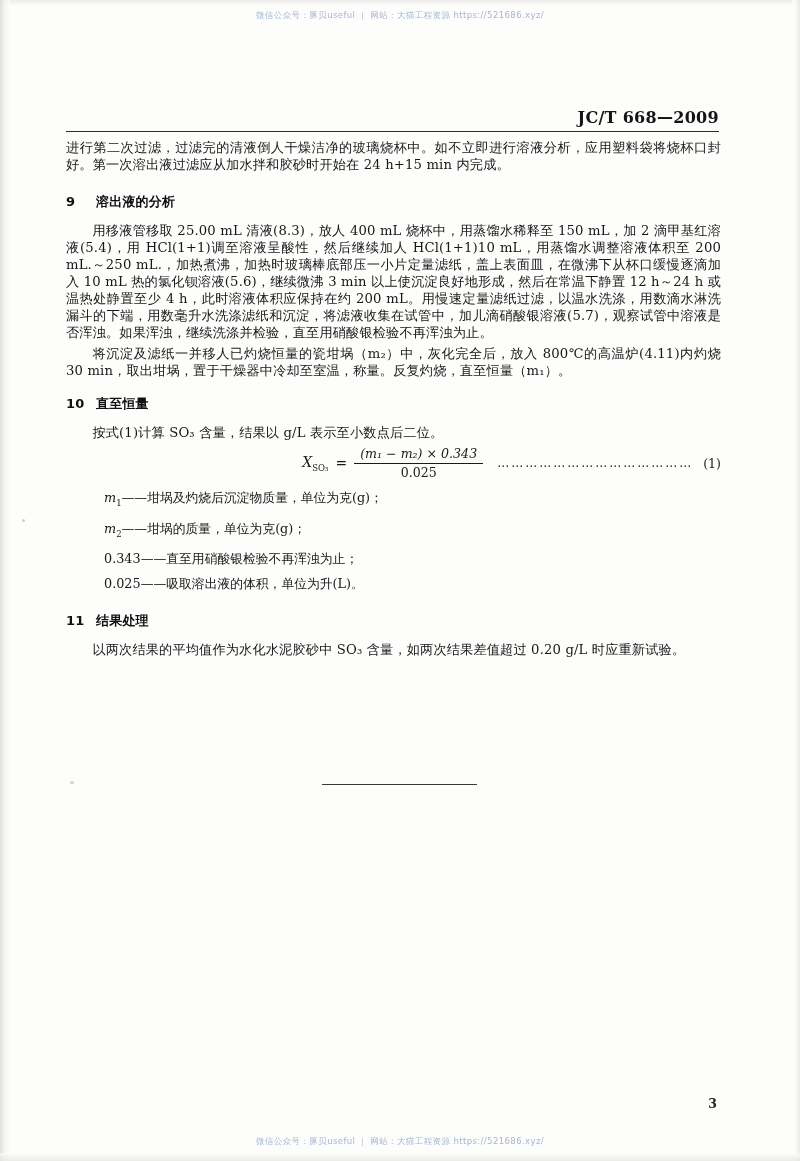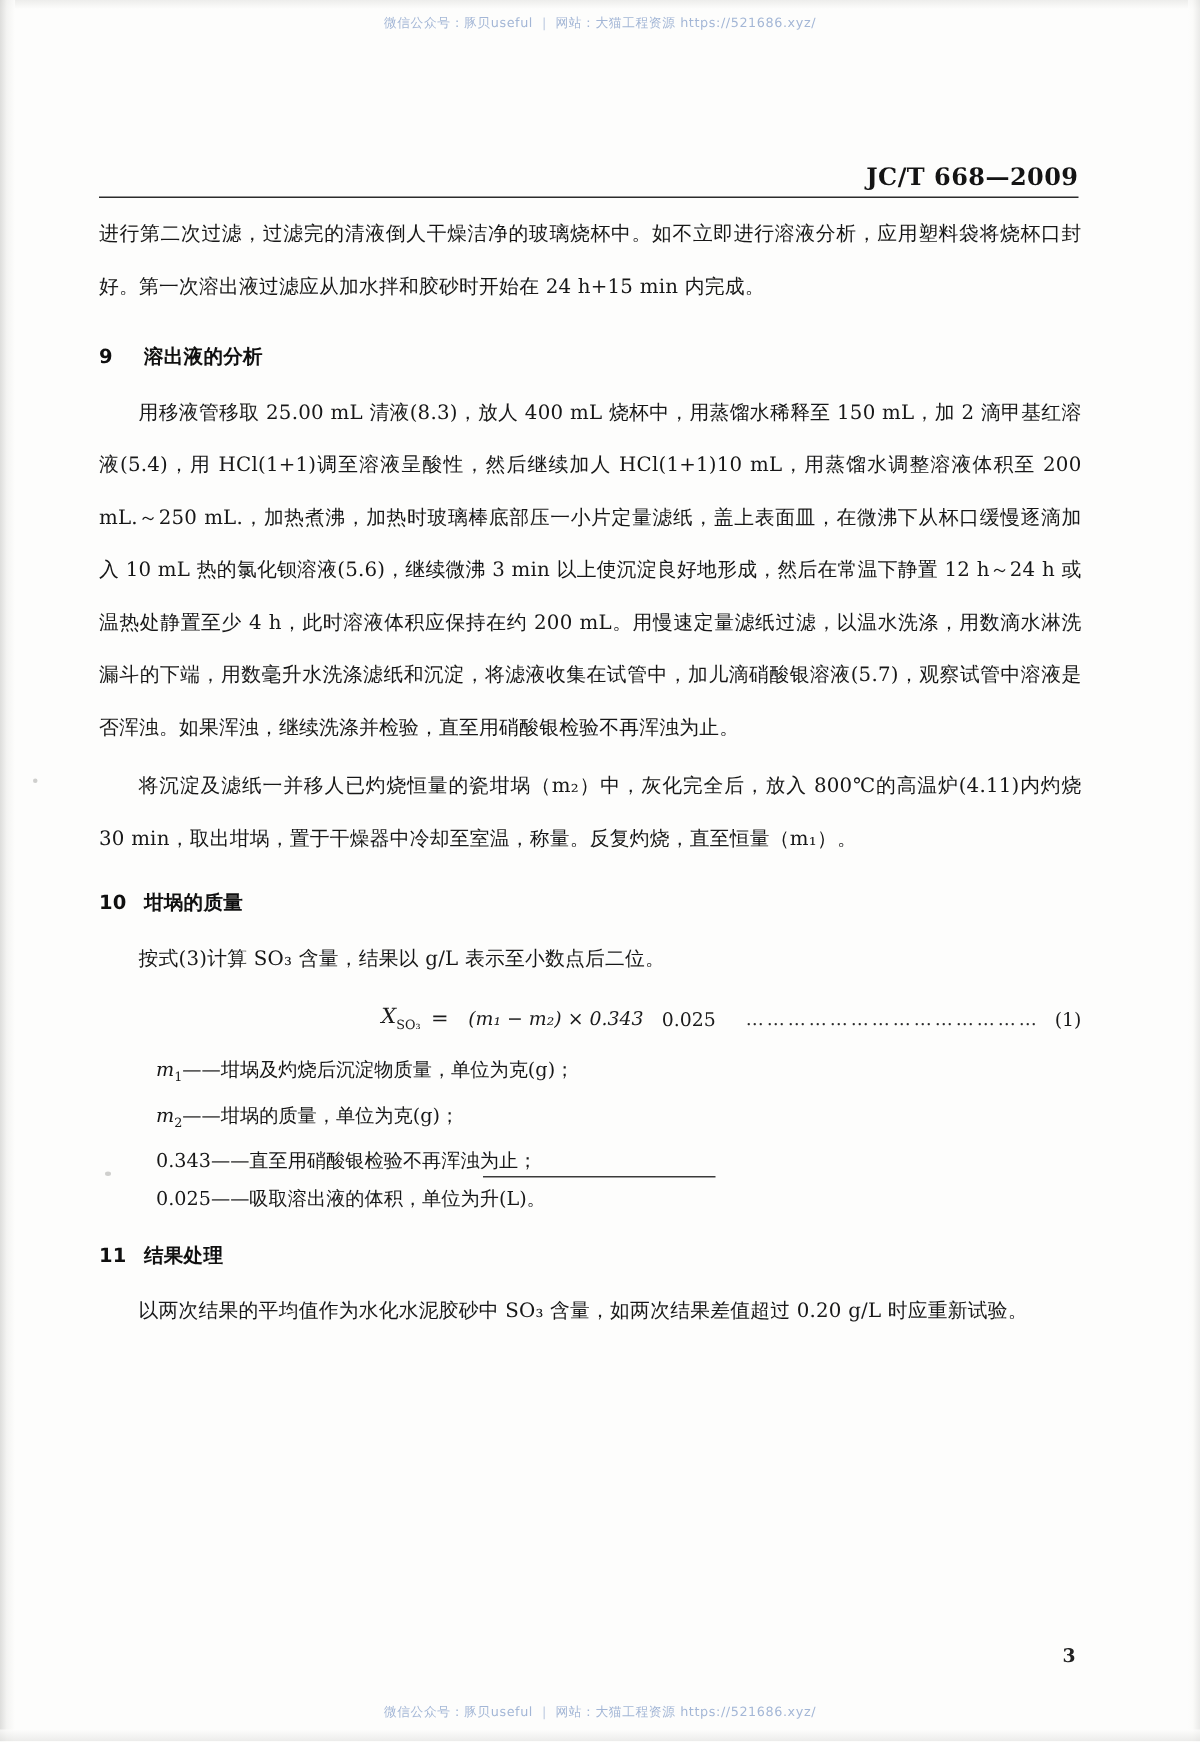--- a/index.html
+++ b/index.html
@@ -91,21 +91,21 @@
   .content {
     position: absolute;
     left: 66px;
     top: 139px;
     width: 655px;
   }
 
   p.body {
     margin: 0;
     font-size: 13.2px;
-    line-height: 35px;
+    line-height: 17px;
     text-align: justify;
     text-justify: inter-ideograph;
     letter-spacing: .15px;
     color: #171717;
   }
   p.indent { text-indent: 2em; }
 
   h2.section {
     margin: 0;
     font-family: "DejaVu Sans", "Liberation Sans", sans-serif;
@@ -142,21 +142,21 @@
   }
   .fx-sub {
     font-size: 8.5px;
     vertical-align: sub;
     font-style: normal;
     letter-spacing: 0;
   }
   .fx-eq { margin: 0 7px; font-size: 14px; }
   .fraction {
     display: inline-flex;
-    flex-direction: row;
+    flex-direction: column;
     align-items: center;
     vertical-align: middle;
     line-height: 1.25;
   }
   .fr-num {
     padding: 0 6px 1px 6px;
     font-size: 12.6px;
     white-space: nowrap;
   }
   .fr-bar {
@@ -252,26 +252,26 @@
     <p class="body indent">用移液管移取 25.00 mL 清液(8.3)，放人 400 mL 烧杯中，用蒸馏水稀释至 150 mL，加 2 滴甲基红溶液(5.4)，用 HCl(1+1)调至溶液呈酸性，然后继续加人 HCl(1+1)10 mL，用蒸馏水调整溶液体积至 200 mL.～250 mL.，加热煮沸，加热时玻璃棒底部压一小片定量滤纸，盖上表面皿，在微沸下从杯口缓慢逐滴加入 10 mL 热的氯化钡溶液(5.6)，继续微沸 3 min 以上使沉淀良好地形成，然后在常温下静置 12 h～24 h 或温热处静置至少 4 h，此时溶液体积应保持在约 200 mL。用慢速定量滤纸过滤，以温水洗涤，用数滴水淋洗漏斗的下端，用数毫升水洗涤滤纸和沉淀，将滤液收集在试管中，加儿滴硝酸银溶液(5.7)，观察试管中溶液是否浑浊。如果浑浊，继续洗涤并检验，直至用硝酸银检验不再浑浊为止。</p>
 
     <div style="height:4px"></div>
 
     <p class="body indent">将沉淀及滤纸一并移人已灼烧恒量的瓷坩埚（m₂）中，灰化完全后，放入 800℃的高温炉(4.11)内灼烧 30 min，取出坩埚，置于干燥器中冷却至室温，称量。反复灼烧，直至恒量（m₁）。</p>
 
     <div class="gap-m"></div>
 
     <h2 class="section">
       <span class="sec-num">10</span>
-      <span>坩埚的质量</span>
+      <span>直至恒量</span>
     </h2>
 
     <div class="gap-s"></div>
 
-    <p class="body indent">按式(3)计算 SO₃ 含量，结果以 g/L 表示至小数点后二位。</p>
+    <p class="body indent">按式(1)计算 SO₃ 含量，结果以 g/L 表示至小数点后二位。</p>
 
     <div class="formula-row">
       <span class="fx-var"><span>X</span><span class="fx-sub">SO₃</span></span>
       <span class="fx-eq">=</span>
       <span class="fraction">
         <span class="fr-num ital">(m₁ − m₂) × 0.343</span>
         <span class="fr-bar"></span>
         <span class="fr-den">0.025</span>
       </span>
       <span class="fx-dots">……………………………………</span>

